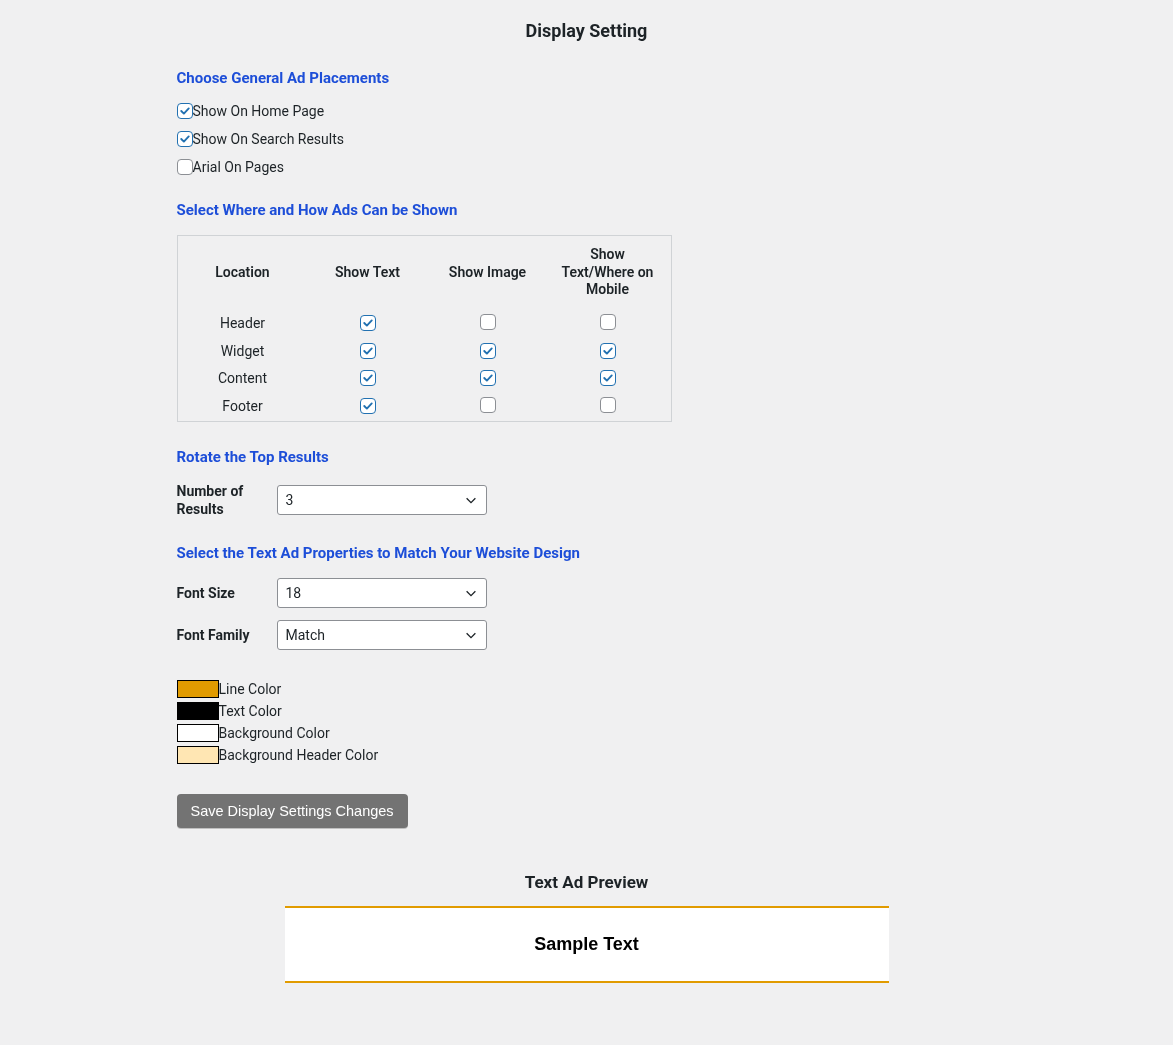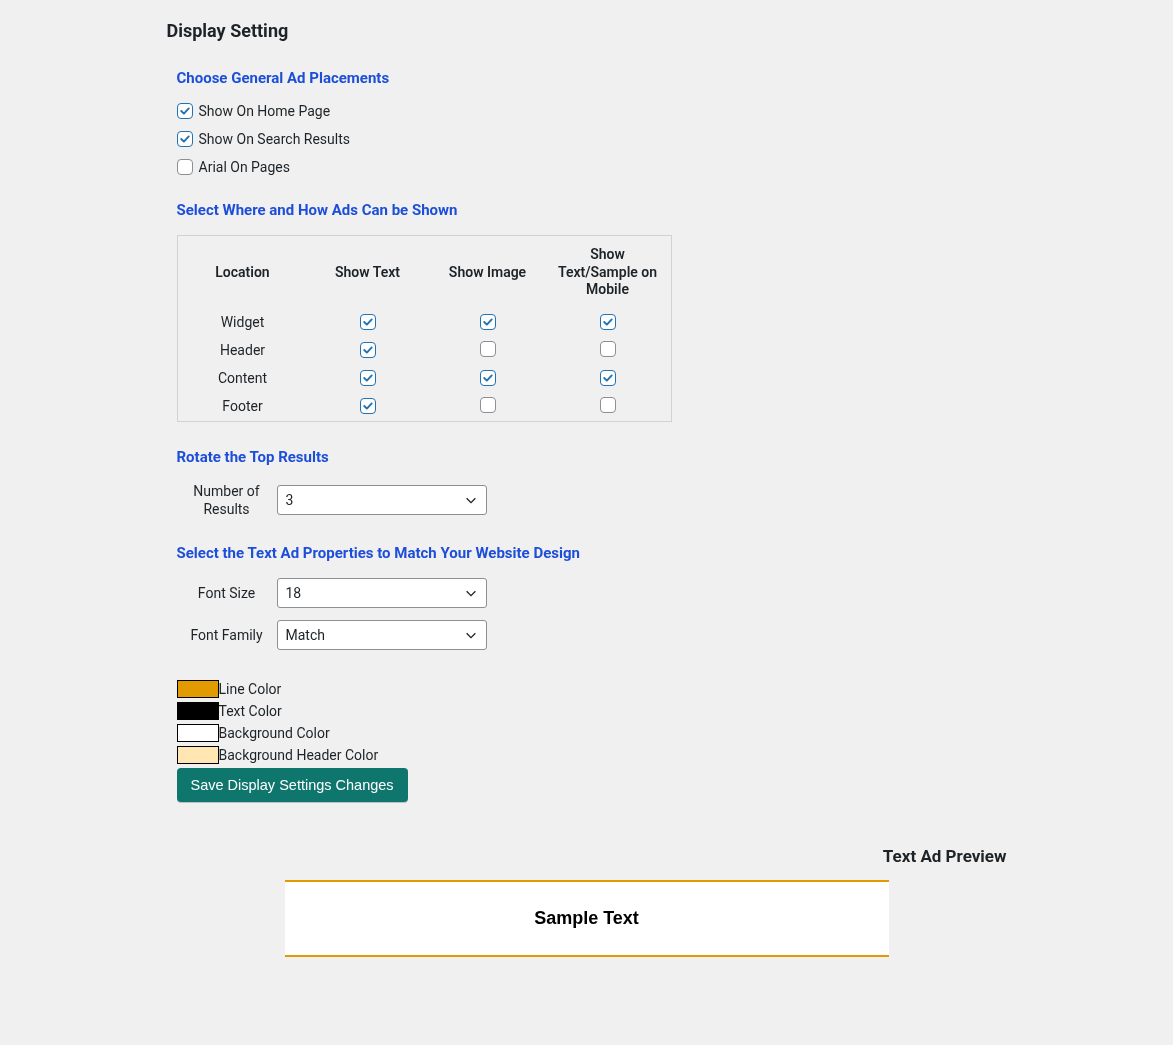--- a/index.html
+++ b/index.html
@@ -10,40 +10,39 @@
     font-family: -apple-system, BlinkMacSystemFont, "Segoe UI", Roboto, "Helvetica Neue", Arial, sans-serif;
     color: #1d2327;
     font-size: 14px;
   }
   .wrap {
     width: 840px;
     margin: 0 auto;
     padding: 20px 0 40px;
   }
   .page-title {
-    text-align: left;
+    text-align: center;
     font-size: 18px;
     font-weight: 700;
     color: #1d2327;
     margin: 0 0 28px;
   }
   .section-heading {
     font-size: 15px;
     font-weight: 700;
     color: #1d4ed8;
     margin: 26px 0 16px;
   }
   .inner {
     padding: 0 10px;
   }
   
   .cb-line {
     display: flex;
     align-items: flex-start;
-    gap: 6px;
     margin-bottom: 12px;
     font-size: 14px;
   }
   .cb {
     width: 16px;
     height: 16px;
     border: 1px solid #8c8f94;
     border-radius: 4px;
     background: #fff;
     display: inline-flex;
@@ -85,23 +84,22 @@
   
   .form-row {
     display: grid;
     grid-template-columns: 100px 210px;
     align-items: center;
     gap: 0;
     margin-bottom: 12px;
   }
   .form-row .label {
     font-size: 14px;
-    font-weight: 400;
+    font-weight: 700;
     line-height: 1.3;
-    text-align: center;
   }
   .select {
     position: relative;
     height: 30px;
     border: 1px solid #8c8f94;
     border-radius: 3px;
     background: #fff;
     display: flex;
     align-items: center;
     padding: 0 28px 0 8px;
@@ -128,34 +126,35 @@
     width: 42px;
     height: 18px;
     border: 1.5px solid #000;
     cursor: pointer;
   }
   .swatch-label { font-size: 14px; }
 
   
   .save-btn {
     display: inline-block;
-    background: #0f766e;
+    margin-top: 26px;
+    background: #737373;
     color: #fff;
     border: none;
     border-radius: 4px;
     padding: 9px 14px;
     font-size: 14.5px;
     font-weight: 400;
     cursor: pointer;
     box-shadow: 0 1px 0 rgba(0,0,0,.2);
   }
 
   
   .preview-title {
-    text-align: right;
+    text-align: center;
     font-size: 17px;
     font-weight: 700;
     margin: 44px 0 14px;
   }
   .preview-box {
     width: 604px;
     margin: 0 auto;
     border-top: 2px solid var(--line-color);
     border-bottom: 2px solid var(--line-color);
     background: var(--bg-color);
@@ -199,50 +198,50 @@
         </div>
       </div>
 
     
     <h3 class="section-heading">Select Where and How Ads Can be Shown</h3>
     <div class="ad-table">
       <div class="thead">
         <div class="th">Location</div>
         <div class="th">Show Text</div>
         <div class="th">Show Image</div>
-        <div class="th">Show Text/Sample on Mobile</div>
+        <div class="th">Show Text/Where on Mobile</div>
       </div>
       <div id="locations-body">
           <div class="trow">
-            <div class="td">Widget</div>
-            <div class="td"><span class="cb checked">
-                <svg viewBox="0 0 16 16">
-                  <path d="M3 8 L6.5 11.5 L13 4.5"></path>
-                </svg>
-              </span></div>
-            <div class="td"><span class="cb checked">
-                <svg viewBox="0 0 16 16">
-                  <path d="M3 8 L6.5 11.5 L13 4.5"></path>
-                </svg>
-              </span></div>
-            <div class="td"><span class="cb checked">
-                <svg viewBox="0 0 16 16">
-                  <path d="M3 8 L6.5 11.5 L13 4.5"></path>
-                </svg>
-              </span></div>
+            <div class="td">Header</div>
+            <div class="td"><span class="cb checked">
+                <svg viewBox="0 0 16 16">
+                  <path d="M3 8 L6.5 11.5 L13 4.5"></path>
+                </svg>
+              </span></div>
+            <div class="td"><span class="cb"></span></div>
+            <div class="td"><span class="cb"></span></div>
           </div>
           <div class="trow">
-            <div class="td">Header</div>
-            <div class="td"><span class="cb checked">
-                <svg viewBox="0 0 16 16">
-                  <path d="M3 8 L6.5 11.5 L13 4.5"></path>
-                </svg>
-              </span></div>
-            <div class="td"><span class="cb"></span></div>
-            <div class="td"><span class="cb"></span></div>
+            <div class="td">Widget</div>
+            <div class="td"><span class="cb checked">
+                <svg viewBox="0 0 16 16">
+                  <path d="M3 8 L6.5 11.5 L13 4.5"></path>
+                </svg>
+              </span></div>
+            <div class="td"><span class="cb checked">
+                <svg viewBox="0 0 16 16">
+                  <path d="M3 8 L6.5 11.5 L13 4.5"></path>
+                </svg>
+              </span></div>
+            <div class="td"><span class="cb checked">
+                <svg viewBox="0 0 16 16">
+                  <path d="M3 8 L6.5 11.5 L13 4.5"></path>
+                </svg>
+              </span></div>
           </div>
           <div class="trow">
             <div class="td">Content</div>
             <div class="td"><span class="cb checked">
                 <svg viewBox="0 0 16 16">
                   <path d="M3 8 L6.5 11.5 L13 4.5"></path>
                 </svg>
               </span></div>
             <div class="td"><span class="cb checked">
                 <svg viewBox="0 0 16 16">

